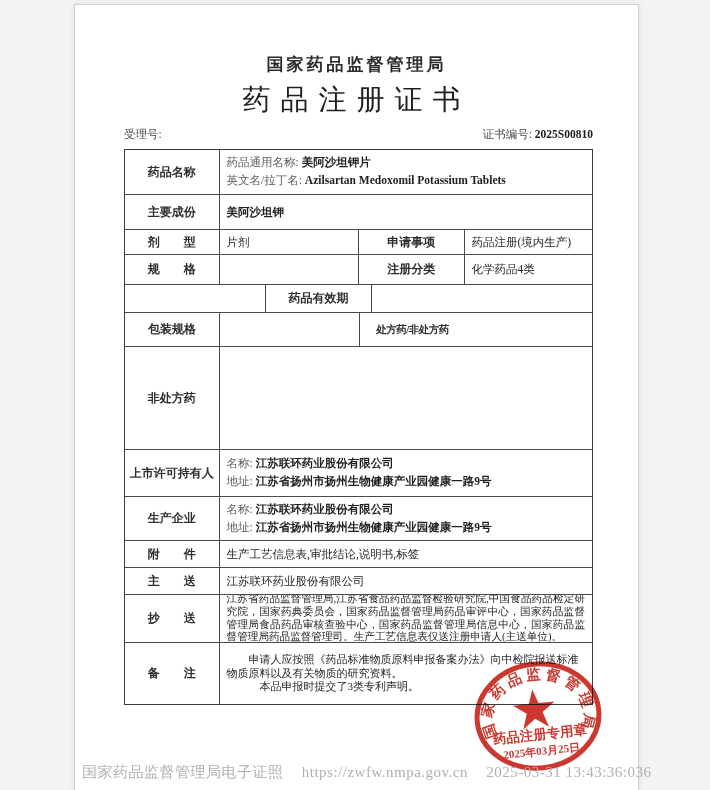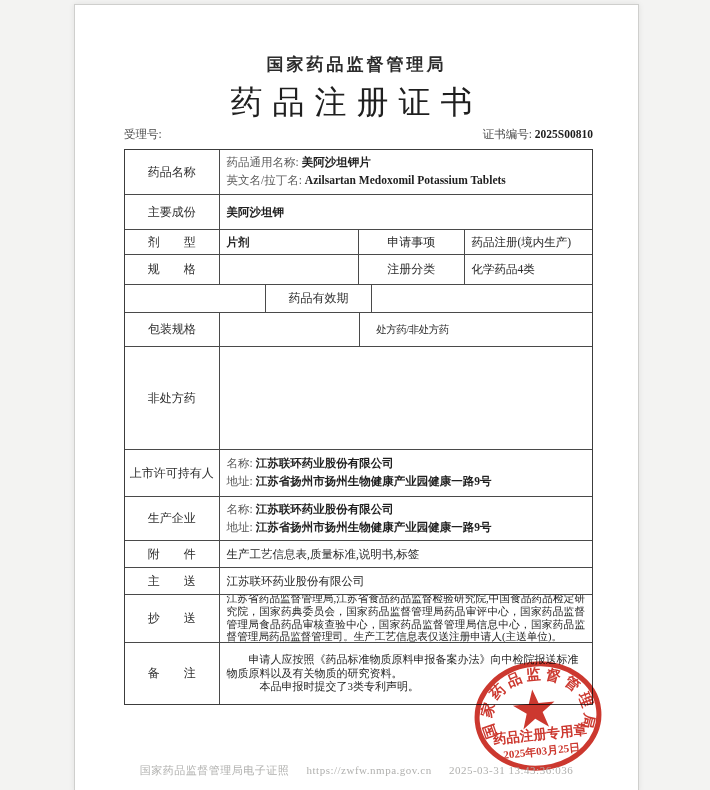--- a/index.html
+++ b/index.html
@@ -3,53 +3,53 @@
 <meta charset="utf-8">
 <style>
   html,body{margin:0;padding:0;width:710px;height:790px;background:#f3f3f2;overflow:hidden;
     font-family:"Liberation Serif","DejaVu Serif",serif;-webkit-font-smoothing:antialiased;}
   .page{position:absolute;left:74px;top:4px;width:563px;height:786px;background:#ffffff;
     border:1px solid #cfcfcd;box-shadow:0 0 6px rgba(0,0,0,.08);}
   .agency-title{position:absolute;top:48px;left:0;width:100%;text-align:center;
     font-family:"Liberation Sans","DejaVu Sans",sans-serif;
     font-size:17px;font-weight:bold;color:#2b2b2b;letter-spacing:3px;}
   .cert-title{position:absolute;top:76px;left:0;width:100%;text-align:center;
-    font-size:32px;color:#1f1f1f;letter-spacing:10px;}
+    font-size:28px;color:#1f1f1f;letter-spacing:10px;}
   .meta{position:absolute;top:122px;left:49px;width:469px;font-size:11.5px;color:#4a4a4a;}
   .meta .right{float:right;}
   .meta b{color:#1d1d1d;font-weight:bold;}
   .tbl{position:absolute;top:144px;left:49px;width:469px;border:1px solid #3c3c3c;
     box-sizing:border-box;font-size:11.5px;color:#262626;}
   .tr{display:flex;box-sizing:border-box;border-top:1px solid #4a4a4a;}
   .tr:first-child{border-top:none;}
   .td{box-sizing:border-box;border-left:1px solid #4a4a4a;display:flex;
     flex-direction:column;justify-content:center;padding:2px 7px;overflow:hidden;}
   .td:first-child{border-left:none;}
-  .lbl{align-items:center;text-align:right;font-weight:normal;font-size:12px;color:#2e2e2e;padding:2px 1px;}
+  .lbl{align-items:center;text-align:right;font-weight:bold;font-size:12px;color:#2e2e2e;padding:2px 1px;}
   .lbl.small{font-size:10.5px;letter-spacing:-0.5px;}
   .c1{width:94px;}
-  .c2{width:140px;font-weight:bold;}
+  .c2{width:140px;}
   .c3{width:106px;}
   .c4{width:129px;}
   .cwide{width:375px;}
   .r1{height:44px}.r2{height:35px}.r3{height:25px}.r4{height:30px}.r5{height:28px}
   .r6{height:34px}.r7{height:103px}.r8{height:47px}.r9{height:44px}.r10{height:25px}
   .r11{height:27px}.r12{height:27px}.r13{height:48px}.r14{height:62px}
   .kv{line-height:1.55;}
   .kv .k{color:#5a5a5a;}
   .kv .v{font-weight:bold;color:#1f1f1f;}
   .bold-val{font-weight:bold;color:#1f1f1f;}
   .cc-text{font-size:10.6px;line-height:1.2;text-align:justify;color:#222;}
   .remark p{margin:0;line-height:1.25;font-size:11px;}
   .remark .p1{text-indent:2em;}
   .remark .p2{text-indent:3em;}
   .stamp{position:absolute;left:388px;top:645px;width:150px;height:132px;
     transform:rotate(-6deg);opacity:.92;mix-blend-mode:multiply;}
   .footer{position:absolute;top:758px;left:0;width:100%;text-align:center;
-    font-size:11px;color:#b0b0ae;letter-spacing:0.5px;white-space:nowrap;}
+    font-size:15px;color:#b0b0ae;letter-spacing:0.5px;white-space:nowrap;}
   .footer span{margin:0 7px;}
 </style>
 </head>
 <body>
 
 <div class="page">
 
   <div class="agency-title">国家药品监督管理局</div>
   <div class="cert-title">药品注册证书</div>
 
@@ -128,21 +128,21 @@
         <div><span class="k">名称:</span>
           <span class="v">江苏联环药业股份有限公司</span></div>
         <div><span class="k">地址:</span>
           <span class="v">江苏省扬州市扬州生物健康产业园健康一路9号</span></div>
       </div>
     </div>
 
 
     <div class="tr r11">
       <div class="td lbl c1">附　　件</div>
-      <div class="td cwide">生产工艺信息表,质量标准,说明书,标签</div>
+      <div class="td cwide">生产工艺信息表,审批结论,说明书,标签</div>
     </div>
 
     <div class="tr r12">
       <div class="td lbl c1">主　　送</div>
       <div class="td cwide">江苏联环药业股份有限公司</div>
     </div>
 
     <div class="tr r13">
       <div class="td lbl c1">抄　　送</div>
       <div class="td cwide cc-text">江苏省药品监督管理局,江苏省食品药品监督检验研究院,中国食品药品检定研究院，国家药典委员会，国家药品监督管理局药品审评中心，国家药品监督管理局食品药品审核查验中心，国家药品监督管理局信息中心，国家药品监督管理局药品监督管理司。生产工艺信息表仅送注册申请人(主送单位)。</div>

